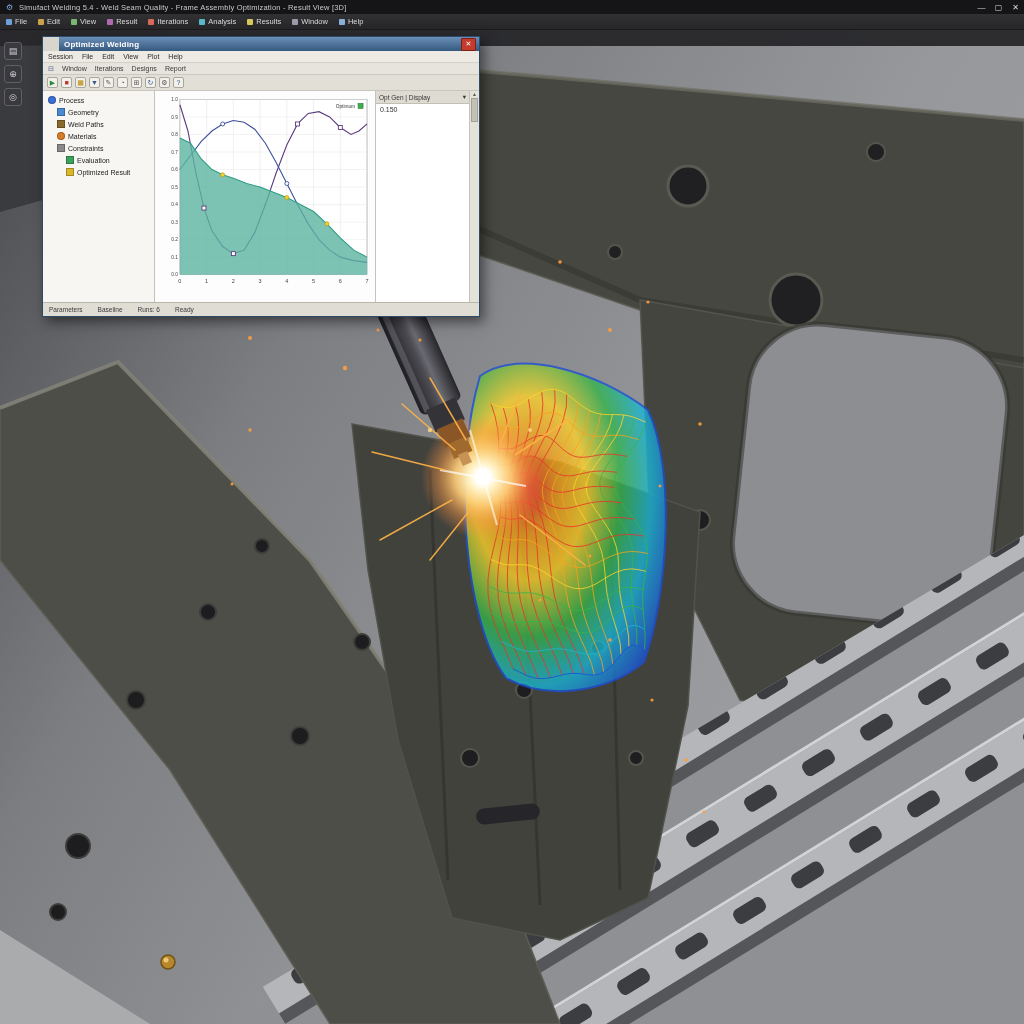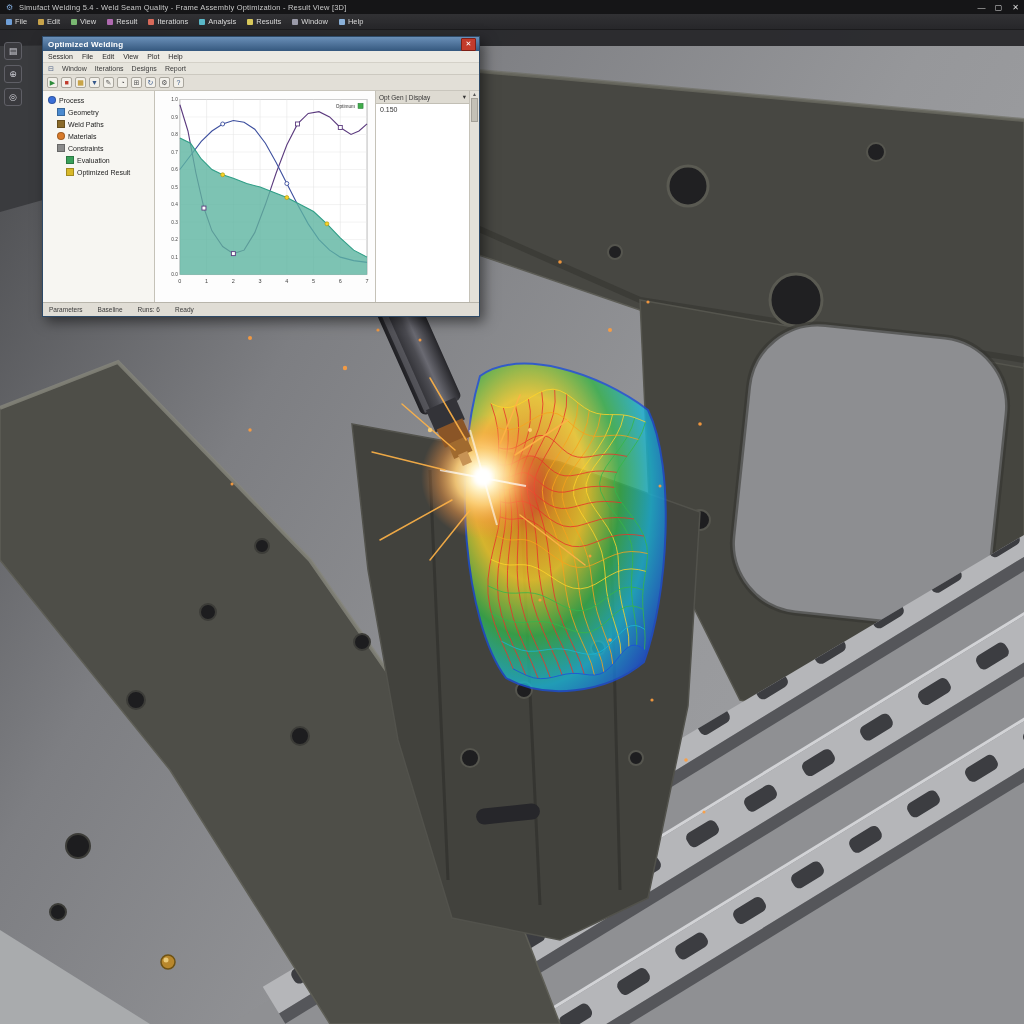--- a/index.html
+++ b/index.html
@@ -19,21 +19,21 @@
   
   .viewport{position:absolute;left:0;top:30px;width:1024px;height:994px;z-index:1;}
   .viewport svg{display:block;}
 
   
   .side-toolbar{position:absolute;left:4px;top:42px;display:flex;flex-direction:column;gap:5px;z-index:30;}
   .side-btn{width:18px;height:18px;background:#3a3a3e;border:1px solid #5f5f66;border-radius:3px;color:#cfcfd6;font-size:9px;line-height:17px;text-align:center;box-sizing:border-box;}
 
   
   .dialog{position:absolute;left:42px;top:36px;width:436px;background:#d8d5cd;border:1px solid #2e4a68;box-shadow:4px 5px 12px rgba(0,0,0,.5);z-index:50;}
-  .dlg-title{height:14px;background:linear-gradient(#6a8fb8,#35587e);display:flex;align-items:center;justify-content:space-between;padding:0 3px 0 5px;}
+  .dlg-title{height:14px;background:linear-gradient(#6a8fb8,#35587e);display:flex;align-items:center;justify-content:space-between;padding:0 3px 0 5px;margin-left:16px;}
   .dlg-title .t{color:#fff;font-size:8px;font-weight:bold;letter-spacing:.2px;}
   .dlg-close{width:13px;height:11px;background:#c33b2c;border:1px solid #7e1f16;color:#fff;font-size:7px;line-height:10px;text-align:center;border-radius:1px;}
   .dlg-menu{height:11px;background:#eceae3;display:flex;align-items:center;gap:9px;padding-left:5px;font-size:7px;color:#2a2a2a;border-bottom:1px solid #d4d1c8;}
   .dlg-menu2{height:11px;background:#e6e4dc;display:flex;align-items:center;gap:8px;padding-left:5px;font-size:7px;color:#3a3a3a;border-bottom:1px solid #ccc9c0;}
   .dlg-menu2 .grid-ic{font-size:7px;color:#55678a;}
   .dlg-toolbar{height:15px;background:#e2dfd7;border-bottom:1px solid #c9c6bd;display:flex;align-items:center;gap:3px;padding-left:4px;}
   .tb-icon{width:11px;height:11px;background:#f2f0ea;border:1px solid #a9a69d;border-radius:2px;font-size:7px;line-height:10px;text-align:center;box-sizing:border-box;}
   .dlg-body{position:relative;height:211px;background:#fff;display:flex;}
   .dlg-tree{width:112px;background:#f7f6f2;border-right:1px solid #c5c2b8;padding-top:3px;box-sizing:border-box;overflow:hidden;}
   .tree-item{height:12px;display:flex;align-items:center;gap:3px;font-size:7px;color:#222;white-space:nowrap;}

